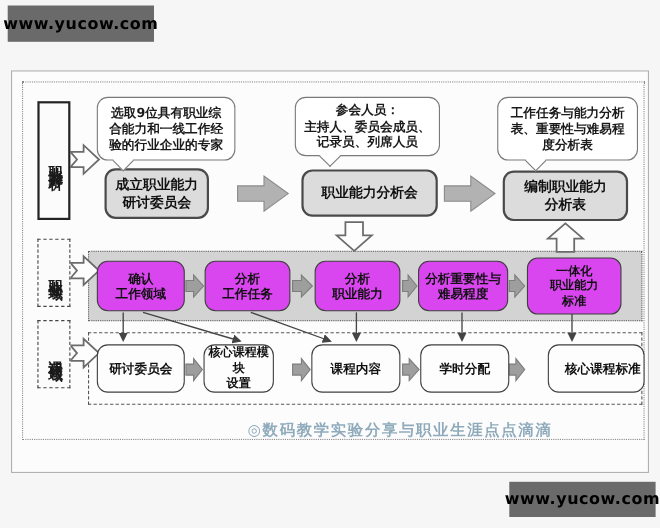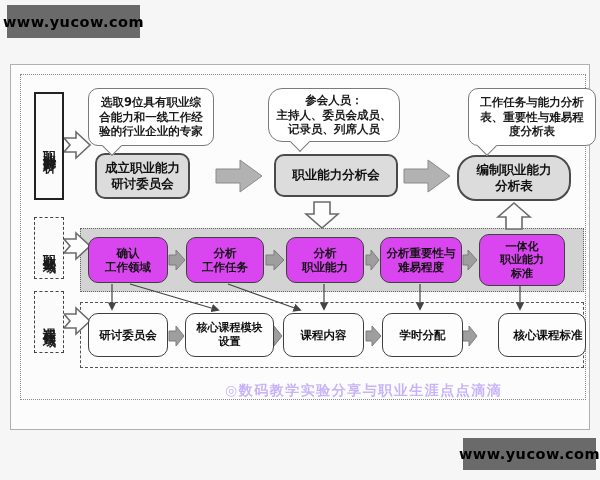--- a/index.html
+++ b/index.html
@@ -19,21 +19,21 @@
       border-bottom:1.5px solid #7a7a7a;transform:rotate(45deg);z-index:3;}
   .box{border-radius:10px;display:flex;align-items:center;justify-content:center;text-align:center;
       font-weight:700;color:#111;white-space:pre-line;z-index:2;}
   .r1box{background:#dcdcdc;border:2px solid #4a4a4a;font-size:12.5px;line-height:1.3;}
   .r2box{background:#d946ef;border:1.5px solid #3f3f3f;font-size:11.5px;line-height:1.25;}
   .r3box{background:#fdfdfd;border:1.5px solid #3f3f3f;font-size:11.5px;line-height:1.25;}
   .band2{left:80px;top:228px;width:504px;height:64px;background:#d3d3d3;border:1.5px dotted #666;z-index:1;}
   .band3{left:80px;top:302px;width:504px;height:66px;background:#fdfdfd;border:1.5px dashed #555;z-index:1;}
   .caption{left:20px;top:373px;width:566px;text-align:center;font-size:12.5px;font-weight:700;
       color:#111;letter-spacing:1px;z-index:4;}
-  .ghost{left:225px;top:382px;width:362px;font-size:14px;font-weight:700;color:#8b5cf6;
+  .ghost{left:225px;top:382px;width:362px;font-size:14px;font-weight:700;color:#0c4a6e;
       opacity:.45;letter-spacing:1.5px;white-space:nowrap;overflow:hidden;filter:blur(.4px);z-index:5;}
   svg.overlay{position:absolute;left:0;top:0;width:600px;height:480px;z-index:1;pointer-events:none;}
   .hollow{fill:#fdfdfd;stroke:#6b6b6b;stroke-width:1.6;}
   .bigarrow{fill:#b2b2b2;stroke:#8a8a8a;stroke-width:1;}
   .smallarrow{fill:#9e9e9e;stroke:#7d7d7d;stroke-width:1;}
   .conn{stroke:#444;stroke-width:1.2;}
 </style>
 </head>
 <body>
 
@@ -83,51 +83,51 @@
     <line class="conn" marker-end="url(#ah)" x1="520" y1="284" x2="520" y2="309"></line>
   </svg>
 
   <div class="abs vlabel" style="left:34px;top:92px;width:30px;height:108px;border:2px solid #222;">职业能力分析</div>
   <div class="abs vlabel" style="left:34px;top:217px;width:30px;height:62px;border:1.5px dashed #444;">职业领域</div>
   <div class="abs vlabel" style="left:34px;top:291px;width:30px;height:62px;border:1.5px dashed #444;">课程领域</div>
 
   <div class="abs bubble" style="left:88px;top:88px;width:126px;height:58px;">选取9位具有职业综
 合能力和一线工作经
 验的行业企业的专家</div>
-  <div class="abs bubble" style="left:268px;top:88px;width:132px;height:54px;border-radius:14px;">参会人员：
+  <div class="abs bubble" style="left:268px;top:88px;width:132px;height:54px;">参会人员：
 主持人、委员会成员、
 记录员、列席人员</div>
-  <div class="abs bubble" style="left:452px;top:88px;width:128px;height:58px;margin-left:16px;">工作任务与能力分析
+  <div class="abs bubble" style="left:452px;top:88px;width:128px;height:58px;">工作任务与能力分析
 表、重要性与难易程
 度分析表</div>
 
   <div class="abs tail" style="left:105px;top:139px;"></div>
   <div class="abs tail" style="left:293px;top:135px;"></div>
   <div class="abs tail" style="left:480px;top:139px;"></div>
 
   <div class="abs box r1box" style="left:95px;top:153px;width:95px;height:46px;">成立职业能力
 研讨委员会</div>
   <div class="abs box r1box" style="left:274px;top:154px;width:124px;height:43px;">职业能力分析会</div>
-  <div class="abs box r1box" style="left:457px;top:155px;width:114px;height:46px;border-radius:19px;">编制职业能力
+  <div class="abs box r1box" style="left:457px;top:155px;width:114px;height:46px;">编制职业能力
 分析表</div>
 
   <div class="abs box r2box" style="left:88px;top:237px;width:80px;height:46px;">确认
 工作领域</div>
   <div class="abs box r2box" style="left:186px;top:237px;width:78px;height:46px;">分析
 工作任务</div>
   <div class="abs box r2box" style="left:286px;top:237px;width:78px;height:46px;">分析
 职业能力</div>
   <div class="abs box r2box" style="left:380px;top:237px;width:82px;height:46px;">分析重要性与
 难易程度</div>
   <div class="abs box r2box" style="left:479px;top:234px;width:86px;height:52px;font-size:11px;line-height:1.2;">一体化
 职业能力
 标准</div>
 
   <div class="abs box r3box" style="left:88px;top:313px;width:80px;height:44px;">研讨委员会</div>
-  <div class="abs box r3box" style="left:185px;top:313px;width:89px;height:44px;font-size:11px;">核心课程模块
+  <div class="abs box r3box" style="left:185px;top:313px;width:64px;height:44px;font-size:11px;">核心课程模块
 设置</div>
   <div class="abs box r3box" style="left:283px;top:313px;width:81px;height:44px;">课程内容</div>
   <div class="abs box r3box" style="left:382px;top:313px;width:81px;height:44px;">学时分配</div>
   <div class="abs box r3box" style="left:498px;top:313px;width:88px;height:44px;padding-left:12px;">核心课程标准</div>
 
   <div class="abs ghost">◎数码教学实验分享与职业生涯点点滴滴</div>
 
 </div>
 
 </body></html>

